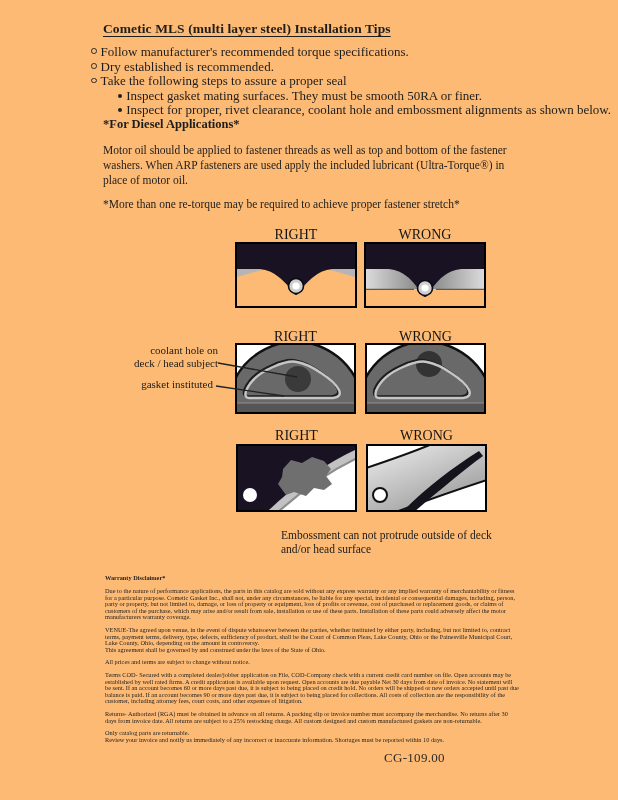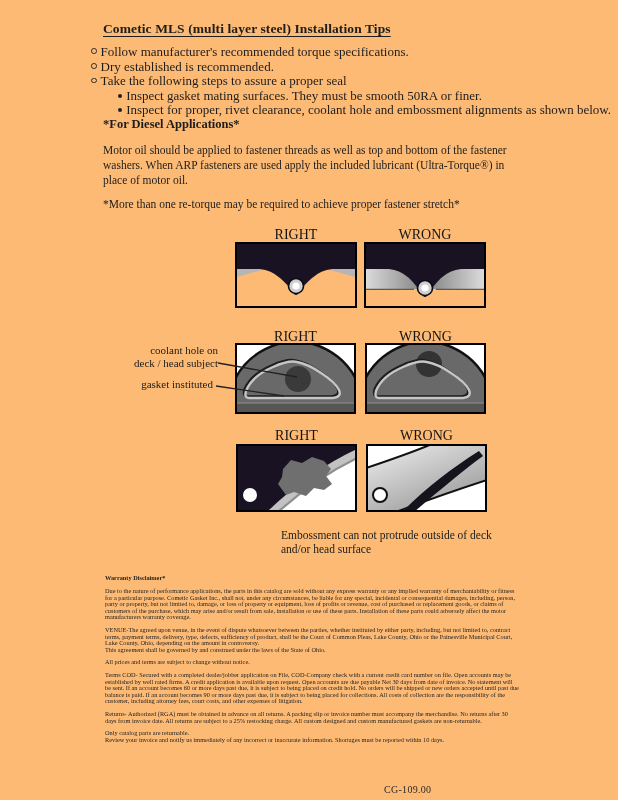--- a/index.html
+++ b/index.html
@@ -27,21 +27,21 @@
   .cap{position:absolute;font-size:11.5px;line-height:13.5px;color:#1b1b1b;}
   .co-label{position:absolute;font-size:11px;line-height:12.6px;text-align:right;color:#1b1b1b;}
   .leaders{position:absolute;left:110px;top:330px;width:250px;height:90px;z-index:5;pointer-events:none;}
 
   .legal{position:absolute;left:105px;top:575px;width:414px;font-size:6.3px;
          line-height:6.6px;color:#242424;}
   .legal p{margin:0 0 6px 0;}
   .legal p.tight{margin:0;}
   .legal .lg-h{font-weight:bold;margin:0 0 6.5px 0;}
 
-  .footer{position:absolute;left:384px;top:784px;font-size:10px;letter-spacing:.3px;color:#2a2a2a;}
+  .footer{position:absolute;left:384px;top:750px;font-size:13px;letter-spacing:.3px;color:#2a2a2a;}
 </style>
 </head>
 <body>
 
 <div class="page">
 
   <div class="title">Cometic MLS (multi layer steel) Installation Tips</div>
 
   <div class="tips">
     <div class="tip-row"><span class="o-mark"></span><span>Follow manufacturer's recommended torque specifications.</span></div>

